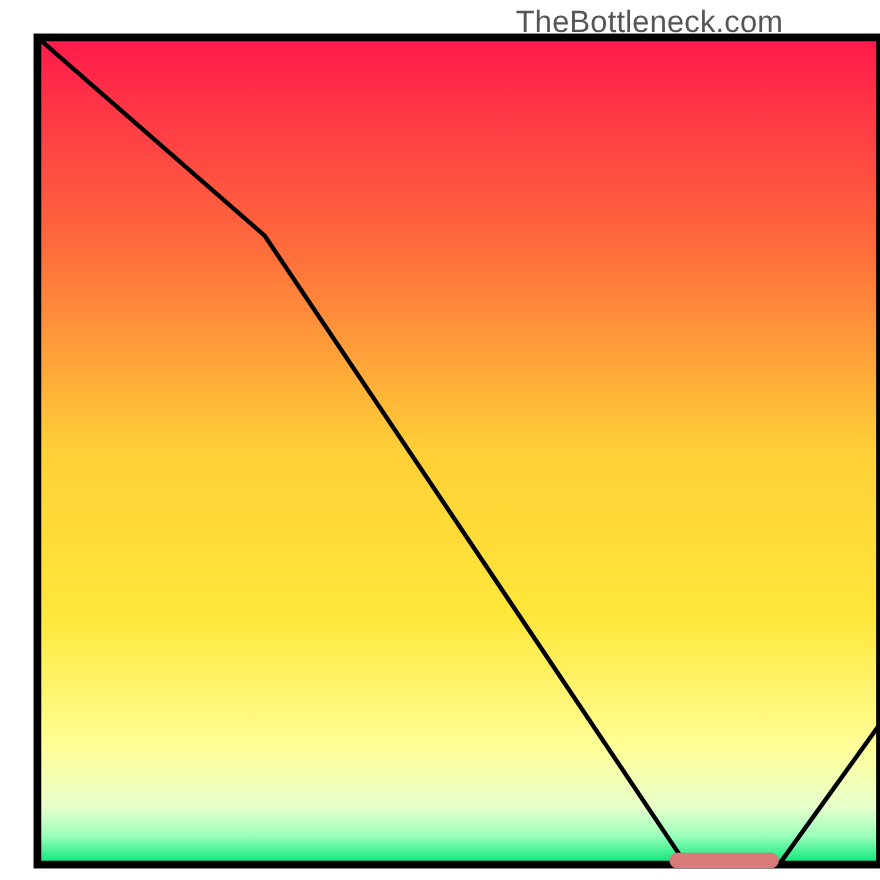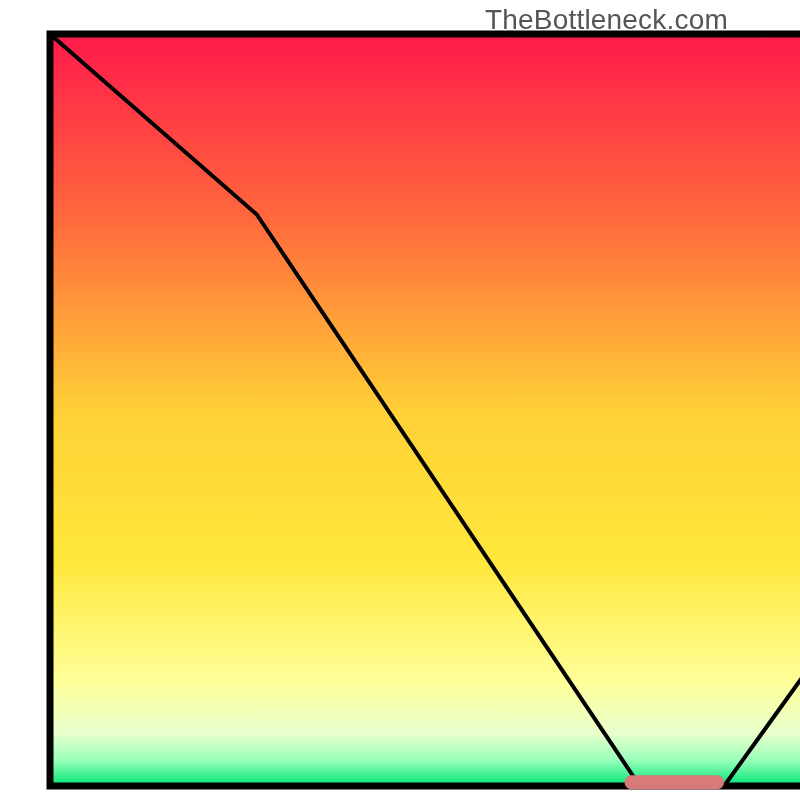--- a/index.html
+++ b/index.html
@@ -7,21 +7,20 @@
     padding: 0;
     width: 800px;
     height: 800px;
     background: #ffffff;
     font-family: Arial, Helvetica, sans-serif;
   }
   .wrap {
     position: relative;
     width: 722px;
     height: 800px;
-    margin-left: 16px;
   }
   .watermark {
     position: absolute;
     top: 4px;
     right: 10px;
     font-size: 28px;
     font-weight: 400;
     color: #555;
     letter-spacing: 0.2px;
   }

